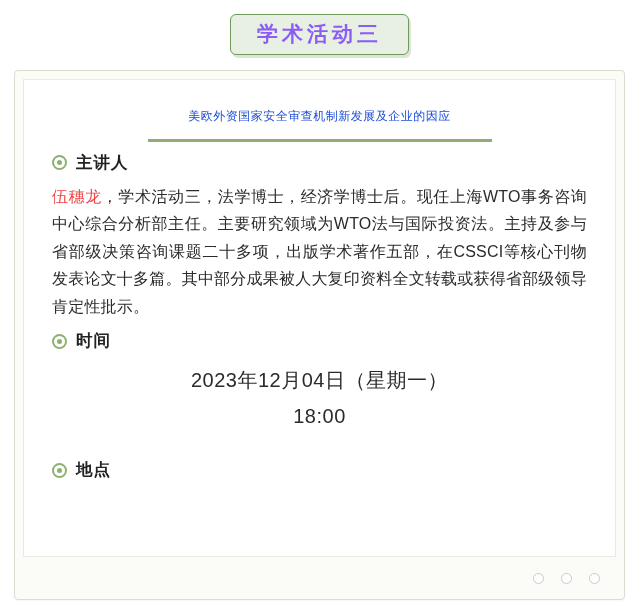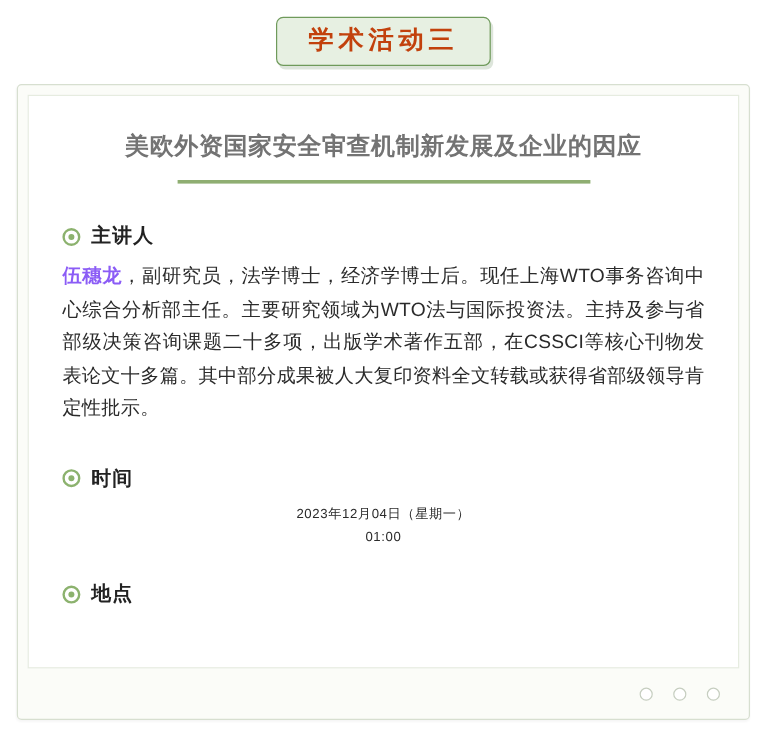--- a/index.html
+++ b/index.html
@@ -31,21 +31,21 @@
     width: 639px;
     display: flex;
     justify-content: center;
     z-index: 5;
   }
   .badge {
     background: #e7f0e2;
     border: 1px solid #6f9a5b;
     border-radius: 6px;
     padding: 7px 26px 9px 26px;
-    color: #c2410c;
+    color: #8b5cf6;
     font-size: 21px;
     font-weight: bold;
     letter-spacing: 4px;
     line-height: 1.1;
     box-shadow: 2px 3px 0 rgba(120,150,110,0.25);
   }
 
   
   .card {
     position: absolute;
@@ -67,36 +67,36 @@
     bottom: 42px;
     background: #ffffff;
     border: 1px solid #e6ece0;
     box-sizing: border-box;
     padding: 22px 28px 0 28px;
     overflow: hidden;
   }
 
   .doc-title {
     text-align: center;
-    font-size: 20px;
-    font-weight: bold;
-    color: #737373;
+    font-size: 12px;
+    font-weight: normal;
+    color: #1d4ed8;
     letter-spacing: 0.5px;
     line-height: 1.4;
     margin: 6px 0 0 0;
   }
   .title-rule {
     width: 344px;
     height: 3px;
     background: #8fae72;
     margin: 14px auto 0 auto;
   }
 
   .section {
-    margin-top: 33px;
+    margin-top: 10px;
   }
   .section.time { }
   .section.place { margin-top: 25px; }
 
   .section-head {
     display: flex;
     align-items: center;
     gap: 9px;
   }
   .bullet {
@@ -128,27 +128,27 @@
 
   .body-text {
     margin-top: 9px;
     font-size: 16px;
     line-height: 1.72;
     color: #2b2b2b;
     text-align: justify;
     letter-spacing: 0.2px;
   }
   .body-text .lead {
-    font-weight: bold;
-    color: #8b5cf6;
+    font-weight: normal;
+    color: #ef4444;
   }
 
   .center-text {
     text-align: center;
-    font-size: 11px;
+    font-size: 20px;
     line-height: 1.8;
     color: #2b2b2b;
     margin-top: 10px;
     letter-spacing: 0.5px;
   }
   .center-text div { white-space: nowrap; }
 
   
   .footer {
     position: absolute;
@@ -185,31 +185,31 @@
     <div class="card-inner">
 
       <div class="doc-title">美欧外资国家安全审查机制新发展及企业的因应</div>
       <div class="title-rule"></div>
 
       <div class="section speaker">
         <div class="section-head">
           <span class="bullet"></span>
           <span class="section-label">主讲人</span>
         </div>
-        <div class="body-text"><span class="lead">伍穗龙</span><span>，副研究员，法学博士，经济学博士后。现任上海WTO事务咨询中心综合分析部主任。主要研究领域为WTO法与国际投资法。主持及参与省部级决策咨询课题二十多项，出版学术著作五部，在CSSCI等核心刊物发表论文十多篇。其中部分成果被人大复印资料全文转载或获得省部级领导肯定性批示。</span></div>
+        <div class="body-text"><span class="lead">伍穗龙</span><span>，学术活动三，法学博士，经济学博士后。现任上海WTO事务咨询中心综合分析部主任。主要研究领域为WTO法与国际投资法。主持及参与省部级决策咨询课题二十多项，出版学术著作五部，在CSSCI等核心刊物发表论文十多篇。其中部分成果被人大复印资料全文转载或获得省部级领导肯定性批示。</span></div>
       </div>
 
       <div class="section time">
         <div class="section-head">
           <span class="bullet"></span>
           <span class="section-label">时间</span>
         </div>
         <div class="center-text">
           <div>2023年12月04日（星期一）</div>
-          <div>01:00</div>
+          <div>18:00</div>
         </div>
       </div>
 
       <div class="section place">
         <div class="section-head">
           <span class="bullet"></span>
           <span class="section-label">地点</span>
         </div>
       </div>
 

